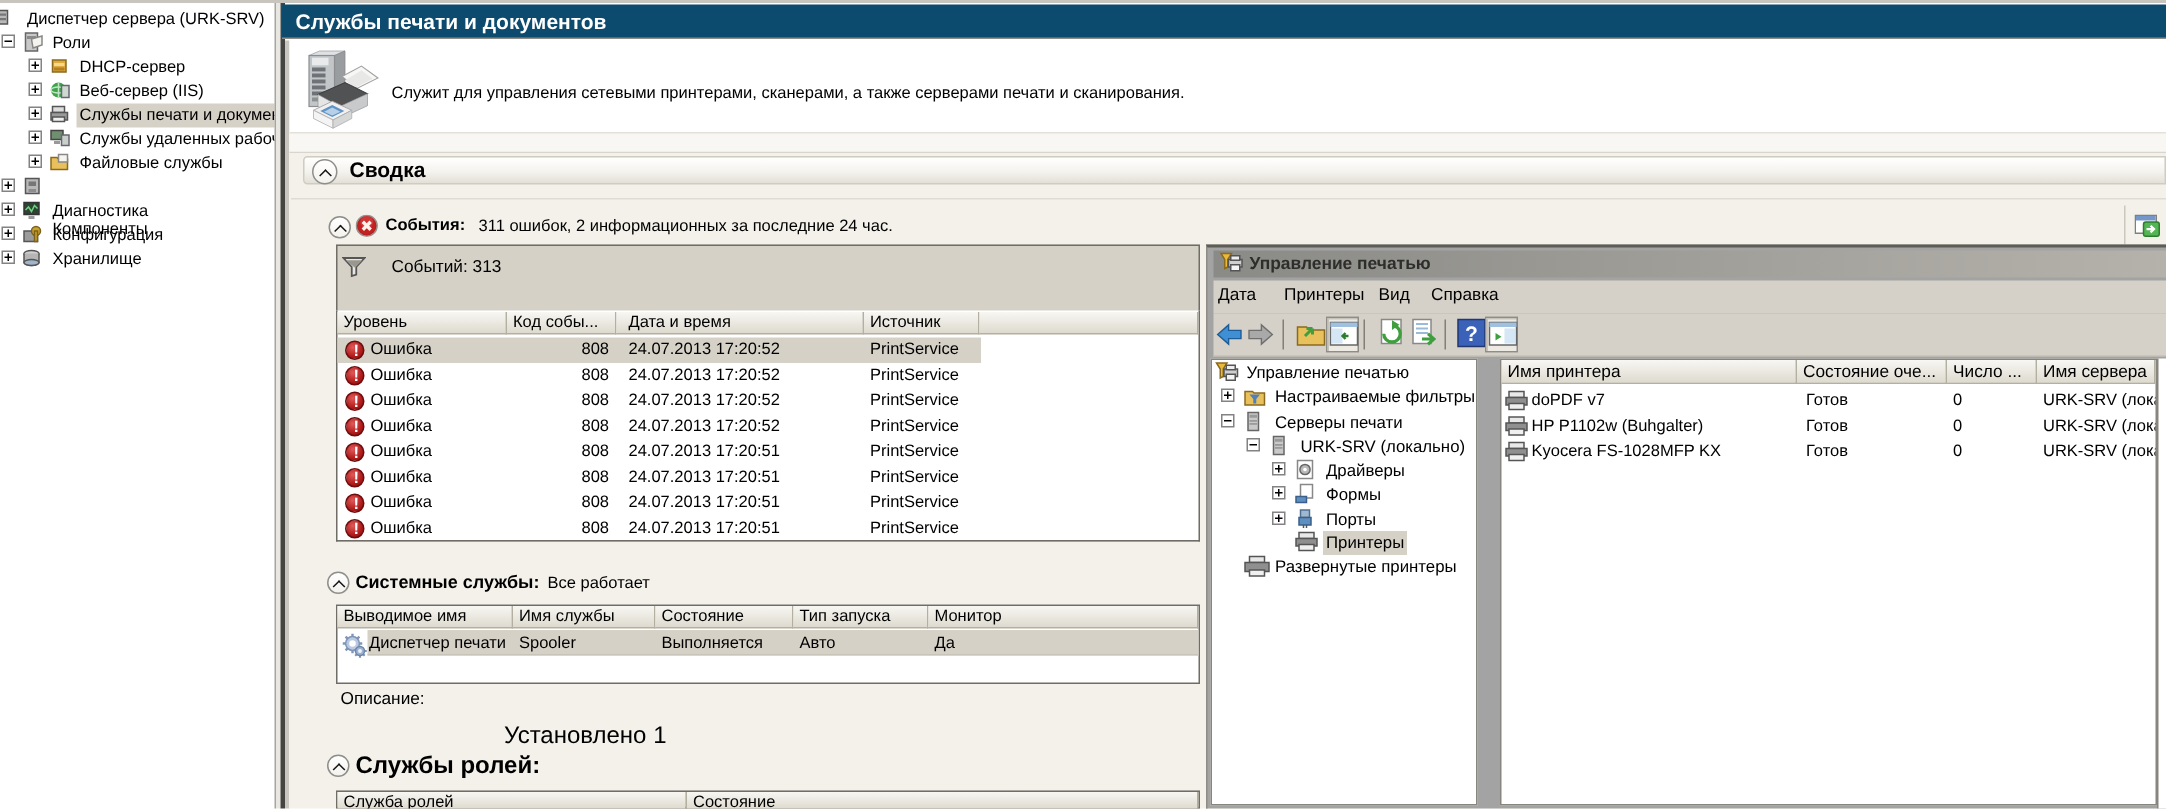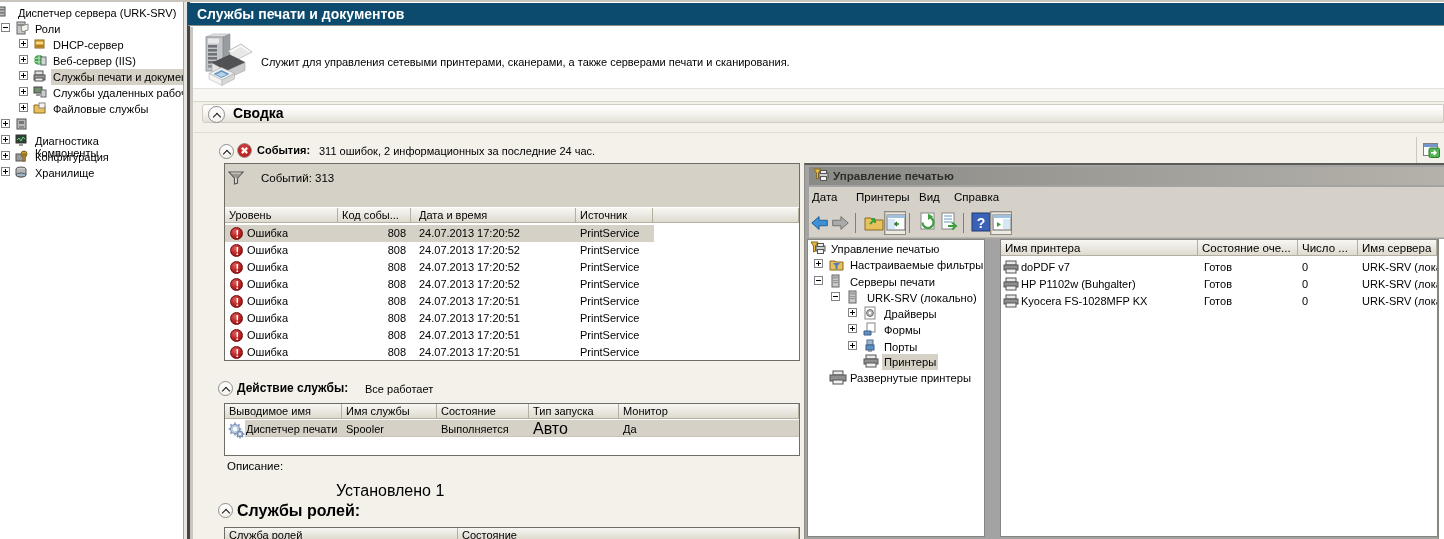--- a/index.html
+++ b/index.html
@@ -256,21 +256,21 @@
 <div id="etable"></div>
 
 <div class="th" style="left:225px;top:208px;width:113px">Уровень</div>
 <div class="th" style="left:338px;top:208px;width:73px">Код собы...</div>
 <div class="th" style="left:411px;top:208px;width:165px;padding-left:8px">Дата и время</div>
 <div class="th" style="left:576px;top:208px;width:77px">Источник</div>
 <div class="th" style="left:653px;top:208px;width:146px">&nbsp;</div>
 <div id="erows"></div>
 
 <div class="cbtn" style="left:218px;top:381px"></div>
-<div class="abs b" style="left:237px;top:381px;height:15px;line-height:15px;font-size:12px">Действие службы:</div>
+<div class="abs b" style="left:237px;top:381px;height:15px;line-height:15px;font-size:12px">Системные службы:</div>
 <div class="abs" style="left:365px;top:382px;height:14px;line-height:14px;font-size:11px">Все работает</div>
 <div id="stable"></div>
 <div class="th" style="left:225px;top:404px;width:117px">Выводимое имя</div>
 <div class="th" style="left:342px;top:404px;width:95px">Имя службы</div>
 <div class="th" style="left:437px;top:404px;width:92px">Состояние</div>
 <div class="th" style="left:529px;top:404px;width:90px">Тип запуска</div>
 <div class="th" style="left:619px;top:404px;width:180px">Монитор</div>
 <div class="abs" style="left:245px;top:420px;width:554px;height:17px;background:#d5d1c7;border-bottom:1px solid #c8c4ba"></div>
 <div id="gearicon" class="abs" style="left:228px;top:422px">
       <svg width="17" height="17" viewBox="0 0 17 17">
@@ -282,21 +282,21 @@
         <g stroke="#7e94b6" stroke-width="1.4">
           <path d="M12 8.5 v2 M12 14.5 v2 M8.5 12 h2 M14.5 12 h2 M9.8 9.8 l1.2 1.2 M13.9 13.9 l1.2 1.2 M14.2 9.8 l-1.2 1.2 M10 14 l-1.2 1.2"></path>
         </g>
         <circle cx="12" cy="12" r="3" fill="#9db2d2" stroke="#6e86aa"></circle>
         <circle cx="12" cy="12" r="1.3" fill="#eef2f8"></circle>
       </svg>
     </div>
 <div class="abs" style="left:246px;top:421px;height:16px;line-height:16px;font-size:11px">Диспетчер печати</div>
 <div class="abs" style="left:346px;top:421px;height:16px;line-height:16px;font-size:11px">Spooler</div>
 <div class="abs" style="left:441px;top:421px;height:16px;line-height:16px;font-size:11px">Выполняется</div>
-<div class="abs" style="left:533px;top:421px;height:16px;line-height:16px;font-size:16px">Авто</div>
+<div class="abs" style="left:533px;top:421px;height:16px;line-height:16px;font-size:11px">Авто</div>
 <div class="abs" style="left:623px;top:421px;height:16px;line-height:16px;font-size:11px">Да</div>
 
 <div class="abs" style="left:227px;top:460px;font-size:11.5px">Описание:</div>
 
 <div class="cbtn" style="left:218px;top:503px"></div>
 <div class="abs b" style="left:237px;top:503px;height:15px;line-height:15px;font-size:16px">Службы ролей:</div>
 <div class="abs" style="left:336px;top:484px;height:14px;line-height:14px;font-size:16px">Установлено 1</div>
 <div id="rtable"></div>
 <div class="th" style="left:225px;top:528px;width:233px;border-bottom:none;height:11px">Служба ролей</div>
 <div class="th" style="left:458px;top:528px;width:341px;border-bottom:none;height:11px">Состояние</div>

